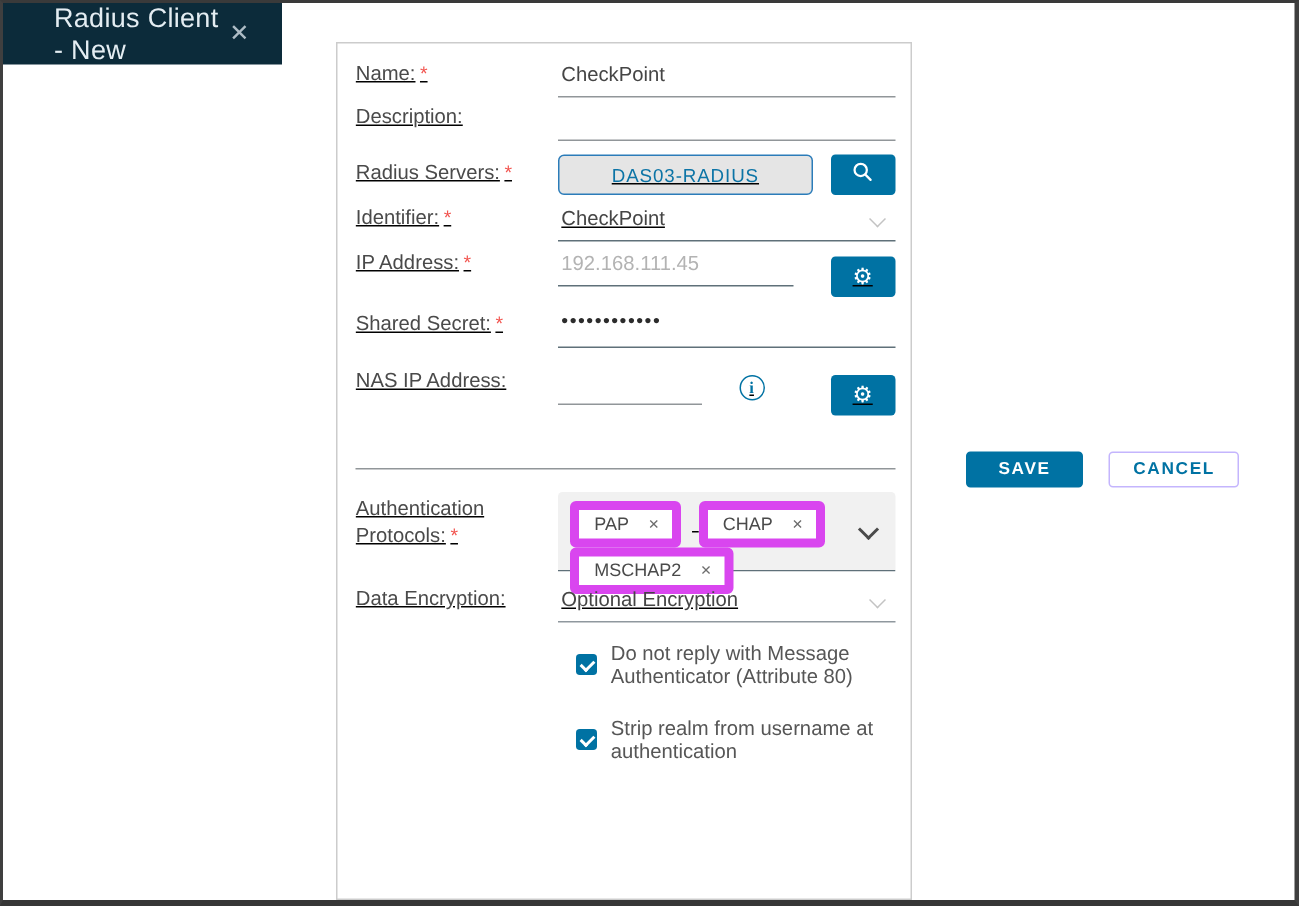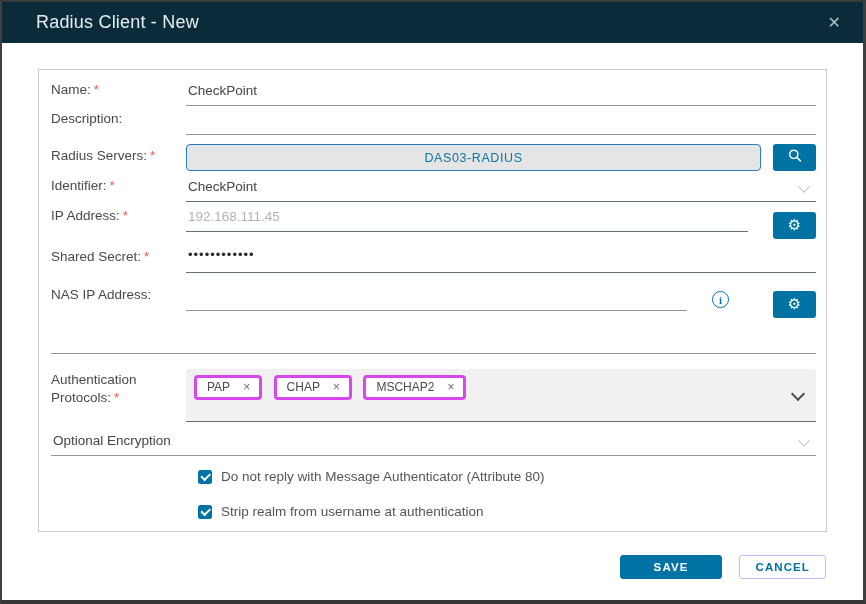--- a/index.html
+++ b/index.html
@@ -1,25 +1,25 @@
 <!DOCTYPE html>
 <html><head>
 <meta charset="utf-8">
 <style>
   html,body{margin:0;padding:0;background:#fff;}
   body{width:866px;height:604px;font-family:"Liberation Sans","DejaVu Sans",sans-serif;}
   .window{width:866px;height:604px;box-sizing:border-box;background:#fff;
     border-top:2px solid #3a3a3a;border-left:2px solid #3f3f3f;border-right:3px solid #3f3f3f;border-bottom:4px solid #363636;
-    display:flex;flex-direction:column;overflow:hidden;}
+    display:flex;overflow:hidden;}
   .titlebar{height:41px;min-height:41px;background:#0c2b3a;display:flex;align-items:center;padding:0 18px 0 34px;}
   .title{flex:1;color:#e4edf2;font-size:18px;font-weight:400;letter-spacing:.2px;}
   .close{color:#aebcc5;font-size:16px;line-height:1;cursor:pointer;padding:2px 4px;}
   .form-box{margin:26px 36px 0 36px;border:1px solid #cccccc;box-sizing:border-box;
     padding:11px 10px 12px 12px;background:#fff;}
-  .row{display:flex;align-items:flex-end;}
+  .row{display:flex;align-items:flex-end;text-decoration:underline;}
   .flabel{width:135px;min-width:135px;font-size:13.5px;color:#4a4a4a;padding-bottom:7px;line-height:18px;}
   .req{color:#f25550;margin-left:3px;font-size:13px;}
   .fwrap{flex:1;position:relative;min-width:0;}
   .uline{width:100%;box-sizing:border-box;border:none;border-bottom:1px solid #919699;background:transparent;
     outline:none;font-family:inherit;font-size:13.5px;color:#454545;padding:2px 0 7px 2px;}
   .uline.dark{border-bottom-color:#5f7079;}
   .uline::placeholder{color:#b3b3b3;}
   .selectline{border-bottom:1px solid #5f7079;padding:2px 0 7px 2px;font-size:13.5px;color:#454545;cursor:pointer;}
   .selectline.light{border-bottom-color:#8f989e;}
   .chev{position:absolute;right:8px;bottom:11px;width:7px;height:7px;
@@ -29,32 +29,32 @@
     display:flex;align-items:center;justify-content:center;font-size:12.5px;letter-spacing:.6px;
     color:#0c74a6;cursor:pointer;background:#e5e5e5;}
   .iconbtn{width:43px;height:27px;min-width:43px;border:none;border-radius:3px;background:#0072a3;color:#fff;
     display:flex;align-items:center;justify-content:center;cursor:pointer;padding:0;}
   .gearglyph{font-family:"DejaVu Sans",sans-serif;font-size:15px;line-height:1;color:#fff;}
   .infoicon{width:17px;height:17px;min-width:17px;border:1.4px solid #0072a3;border-radius:50%;box-sizing:border-box;
     color:#0072a3;font-size:11px;display:flex;align-items:center;justify-content:center;cursor:pointer;
     font-family:"Liberation Serif","DejaVu Serif",serif;font-weight:bold;}
   .protobox{flex:1;position:relative;background:#f1f1f1;border-radius:3px 3px 0 0;
     border-bottom:1px solid #5f7079;height:53px;box-sizing:border-box;padding:6px 30px 0 8px;}
-  .chip{display:inline-flex;align-items:center;background:#fff;border:3px solid #d946ef;border-radius:4px;
+  .chip{display:inline-flex;align-items:center;background:#fff;border:6px solid #d946ef;border-radius:4px;
     padding:2px 9px 3px 10px;margin-right:7px;font-size:12px;color:#4a4a4a;}
   .chip .x{margin-left:13px;color:#6d6d6d;font-size:12px;cursor:pointer;line-height:1;}
   .cbrow{display:flex;align-items:center;margin-left:147px;}
   .checkbox{width:14px;height:14px;min-width:14px;background:#0072a3;border-radius:2.5px;position:relative;cursor:pointer;}
   .checkbox::after{content:"";position:absolute;left:3px;top:3.5px;width:7px;height:3.5px;
     border-left:2px solid #fff;border-bottom:2px solid #fff;transform:rotate(-45deg);}
   .cblabel{margin-left:9px;font-size:13.5px;color:#565656;}
   .btnbar{display:flex;justify-content:flex-end;align-items:center;margin:23px 37px 0 0;gap:17px;}
   .btn{height:24px;box-sizing:border-box;border-radius:3px;font-family:inherit;font-size:11.5px;font-weight:bold;
     letter-spacing:1.1px;cursor:pointer;display:flex;align-items:center;justify-content:center;}
-  .btn.primary{background:#0072a3;color:#fff;border:1px solid #0072a3;padding:0 33px;}
+  .btn.primary{background:#0072a3;color:#fff;border:1px solid #0072a3;padding:0 21px;}
   .btn.outline{background:#fff;color:#0072a3;border:1px solid #c4b5fd;padding:0 15px;}
 </style>
 </head>
 <body>
 
 <div class="window">
 
   <div class="titlebar">
     <div class="title">Radius Client - New</div>
     <div class="close">✕</div>
@@ -137,20 +137,21 @@
           </span>
         <span class="chip">
             <span>MSCHAP2</span>
             <span class="x">×</span>
           </span>
         <span class="chev dark" style="bottom:22px;right:13px"></span>
       </div>
     </div>
 
     <div class="row" style="margin-bottom:13px">
+      <div class="flabel"><span>Data Encryption:</span></div>
       <div class="fwrap">
         <div class="selectline light"><span>Optional Encryption</span></div>
         <span class="chev"></span>
       </div>
     </div>
 
     <div class="cbrow" style="margin-bottom:20px">
       <span class="checkbox"></span>
       <span class="cblabel">Do not reply with Message Authenticator (Attribute 80)</span>
     </div>

